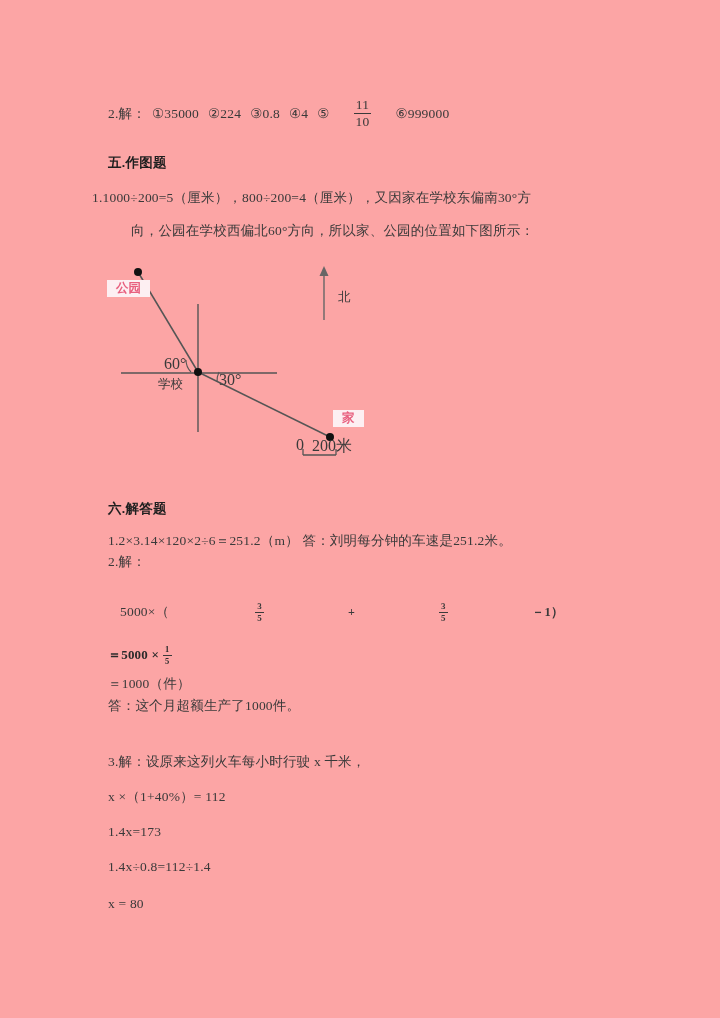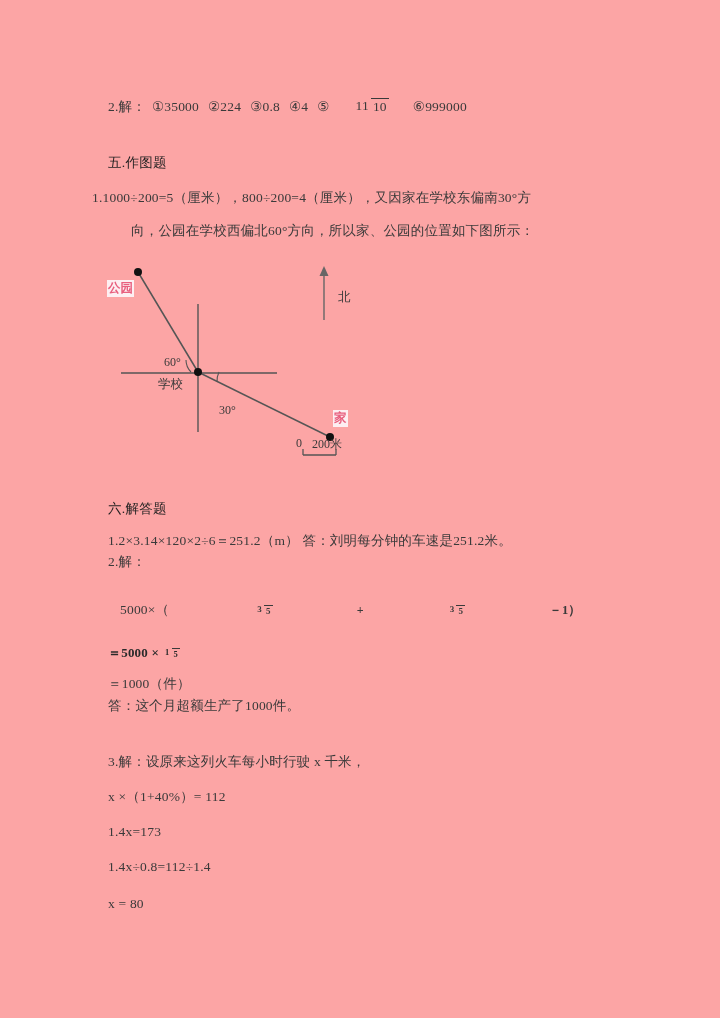--- a/index.html
+++ b/index.html
@@ -29,33 +29,33 @@
     white-space: nowrap;
     font-size: 13.5px;
     line-height: 1.2;
     color: #3a3a3a;
     letter-spacing: 0.2px;
   }
   .heading {
     position: absolute;
     white-space: nowrap;
     font-size: 13.5px;
-    font-weight: normal;
+    font-weight: bold;
     color: #1f1f1f;
     letter-spacing: 0.3px;
   }
   .bold-line {
     font-weight: bold;
     color: #2b2b2b;
   }
 
   
   .frac {
     display: inline-flex;
-    flex-direction: row;
+    flex-direction: column;
     align-items: center;
     justify-content: center;
     vertical-align: middle;
     line-height: 1;
     margin: 0 2px;
   }
   .frac .num {
     padding: 0 2px 1px 2px;
   }
   .frac .den {
@@ -70,32 +70,32 @@
   #diagram {
     position: absolute;
     left: 100px;
     top: 258px;
     width: 300px;
     height: 220px;
   }
   .dlabel {
     position: absolute;
     white-space: nowrap;
-    font-size: 12px;
+    font-size: 16px;
     color: #3a3a3a;
     font-family: "Liberation Serif", "DejaVu Serif", serif;
   }
   .dlabel.cn {
     font-size: 12.5px;
   }
   .dlabel.pink {
     color: #e8607f;
     background: #fdeff2;
     font-weight: bold;
-    padding: 0 1px;
+    padding: 0 9px;
   }
 </style>
 </head>
 <body>
 
 <div class="page">
 
   <div class="line" style="left:108px; top:99px; display:flex; align-items:center;">
     <span>2.解：</span>
     <span style="display:inline-block; width:6px;"></span>
@@ -149,21 +149,21 @@
       <line x1="203" y1="197" x2="236" y2="197" stroke="#555555" stroke-width="1.3"></line>
       <line x1="203" y1="191" x2="203" y2="197" stroke="#555555" stroke-width="1.3"></line>
       <line x1="236" y1="191" x2="236" y2="197" stroke="#555555" stroke-width="1.3"></line>
     </svg>
 
     <div class="dlabel pink cn" style="left:7px; top:22px;">公园</div>
     <div class="dlabel cn" style="left:58px; top:118px;">学校</div>
     <div class="dlabel pink cn" style="left:233px; top:152px;">家</div>
     <div class="dlabel cn" style="left:238px; top:31px;">北</div>
     <div class="dlabel" style="left:64px; top:97px;">60°</div>
-    <div class="dlabel" style="left:119px; top:113px;margin-top:32px;">30°</div>
+    <div class="dlabel" style="left:119px; top:113px;">30°</div>
     <div class="dlabel" style="left:196px; top:178px;">0</div>
     <div class="dlabel" style="left:212px; top:178px;">200米</div>
   </div>
 
   <div class="heading" style="left:108px; top:500px;">六.解答题</div>
 
   <div class="line" style="left:108px; top:533px;">1.2×3.14×120×2÷6＝251.2（m）  答：刘明每分钟的车速是251.2米。</div>
   <div class="line" style="left:108px; top:554px;">2.解：</div>
 
   <div class="line" style="left:120px; top:602px; display:flex; align-items:center;gap:40px;">

